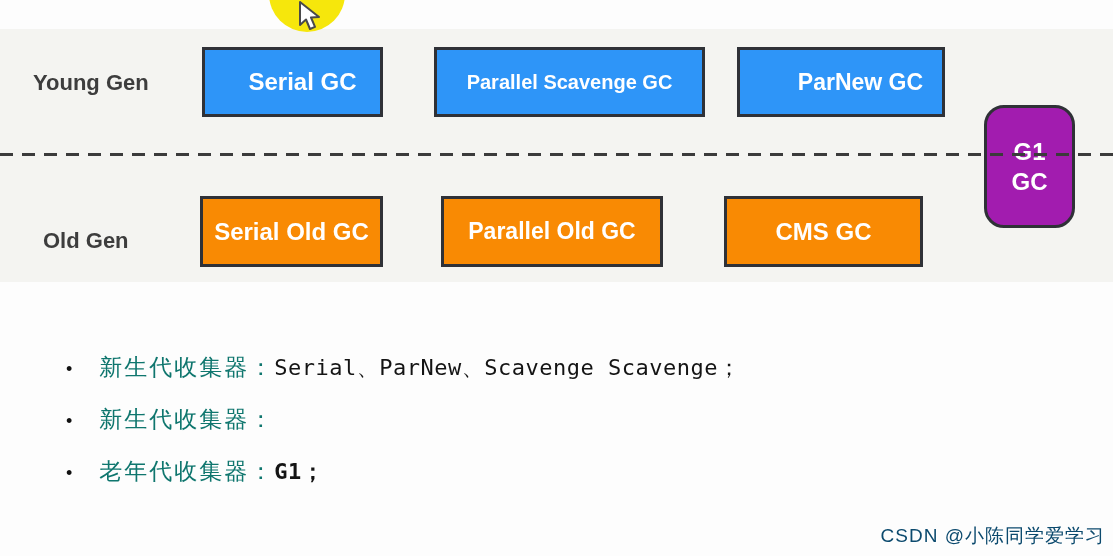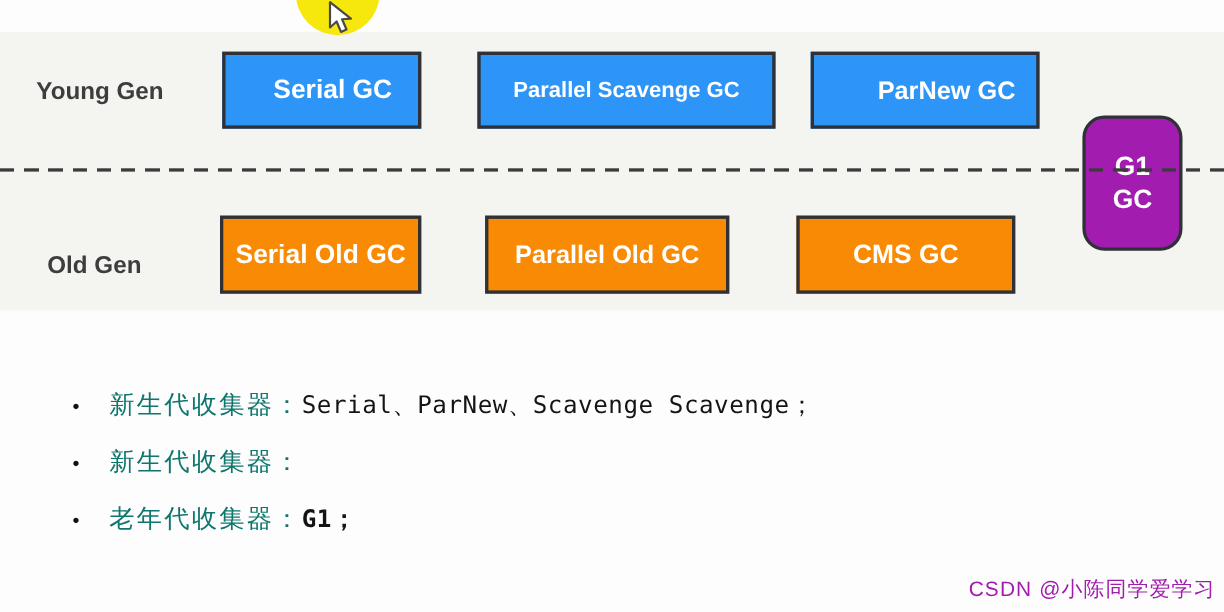--- a/index.html
+++ b/index.html
@@ -53,21 +53,21 @@
     font-family:"Liberation Serif",serif;font-size:23px;color:#0f766e;
     letter-spacing:2px;
   }
   .mono{
     font-family:"DejaVu Sans Mono","Liberation Mono",monospace;
     font-size:22px;color:#141414;letter-spacing:0.5px;
   }
   .mono.bold{font-weight:bold;}
   
   .watermark{
-    position:absolute;right:8px;bottom:7px;font-size:19px;color:#a21caf;
+    position:absolute;right:8px;bottom:7px;font-size:19px;color:#0c4a6e;
     font-family:"Liberation Sans",sans-serif;letter-spacing:1px;
     text-shadow:1px 1px 0 #ffffff;white-space:nowrap;
   }
 </style>
 </head>
 <body>
 
 <div class="stage">
 
   <div class="panel"></div>

